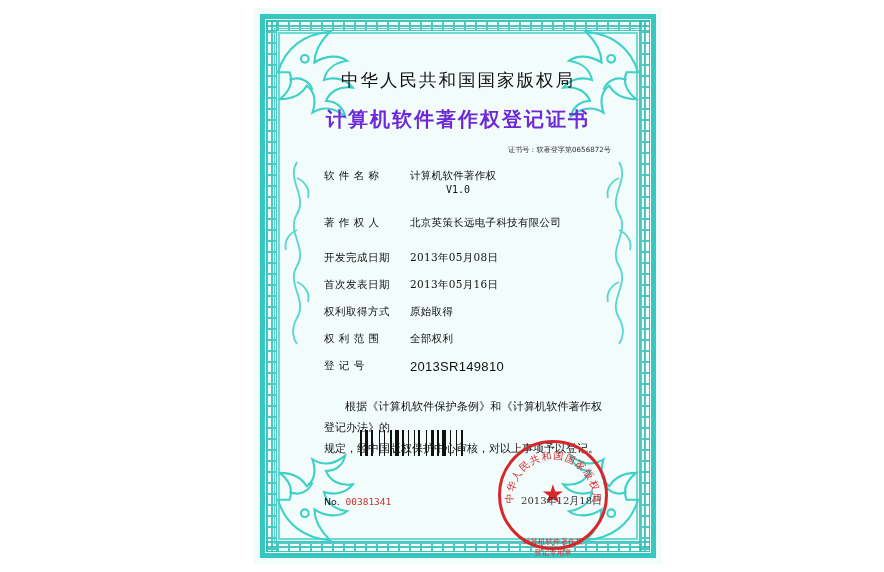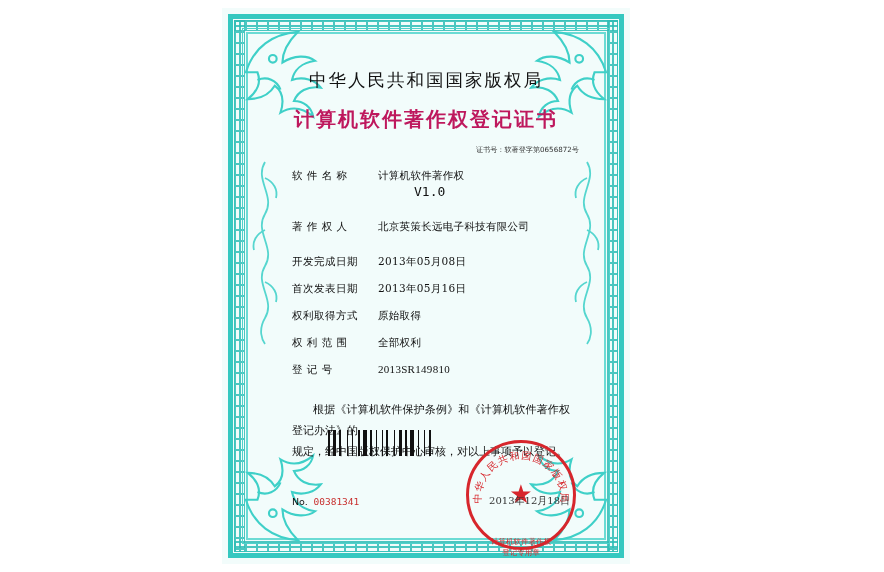--- a/index.html
+++ b/index.html
@@ -6,21 +6,21 @@
     margin: 0;
     padding: 0;
     width: 884px;
     height: 572px;
     background: #ffffff;
     font-family: "Liberation Serif", serif;
   }
 
   #certificate {
     position: absolute;
-    left: 222px;
+    left: 254px;
     top: 8px;
     width: 408px;
     height: 556px;
     background: #f2fcfb;
     overflow: hidden;
   }
 
   
   .frame-outer {
     position: absolute;
@@ -101,21 +101,21 @@
     letter-spacing: 2px;
     color: #111;
     margin-top: 26px;
   }
   .title-main {
     text-align: center;
     font-family: "DejaVu Serif", serif;
     font-size: 20px;
     font-weight: bold;
     letter-spacing: 2px;
-    color: #be185d;
+    color: #6d28d9;
     margin-top: 14px;
   }
   .cert-no {
     text-align: right;
     font-size: 7.5px;
     color: #333;
     margin-top: 12px;
     padding-right: 18px;
     font-family: "DejaVu Sans", sans-serif;
     transform: scale(.95);
@@ -139,29 +139,29 @@
     width: 86px;
     flex: 0 0 86px;
     letter-spacing: .5px;
     white-space: nowrap;
   }
   .field-value {
     flex: 1;
     letter-spacing: .3px;
   }
   .field-value.mono {
-    font-family: Liberation Serif, serif;
-    font-size: 11px;
+    font-family: Liberation Sans, sans-serif;
+    font-size: 13px;
   }
   .subvalue {
     padding-left: 122px;
     margin-top: -8px;
     margin-bottom: 13px;
     font-family: "DejaVu Sans Mono", monospace;
-    font-size: 13px;
+    font-size: 10px;
     color: #111;
   }
 
   .field-row.tight { margin-bottom: 9px; }
   .gap-lg { height: 8px; }
 
   .paragraph {
     margin-top: 22px;
     padding-left: 36px;
     padding-right: 26px;

